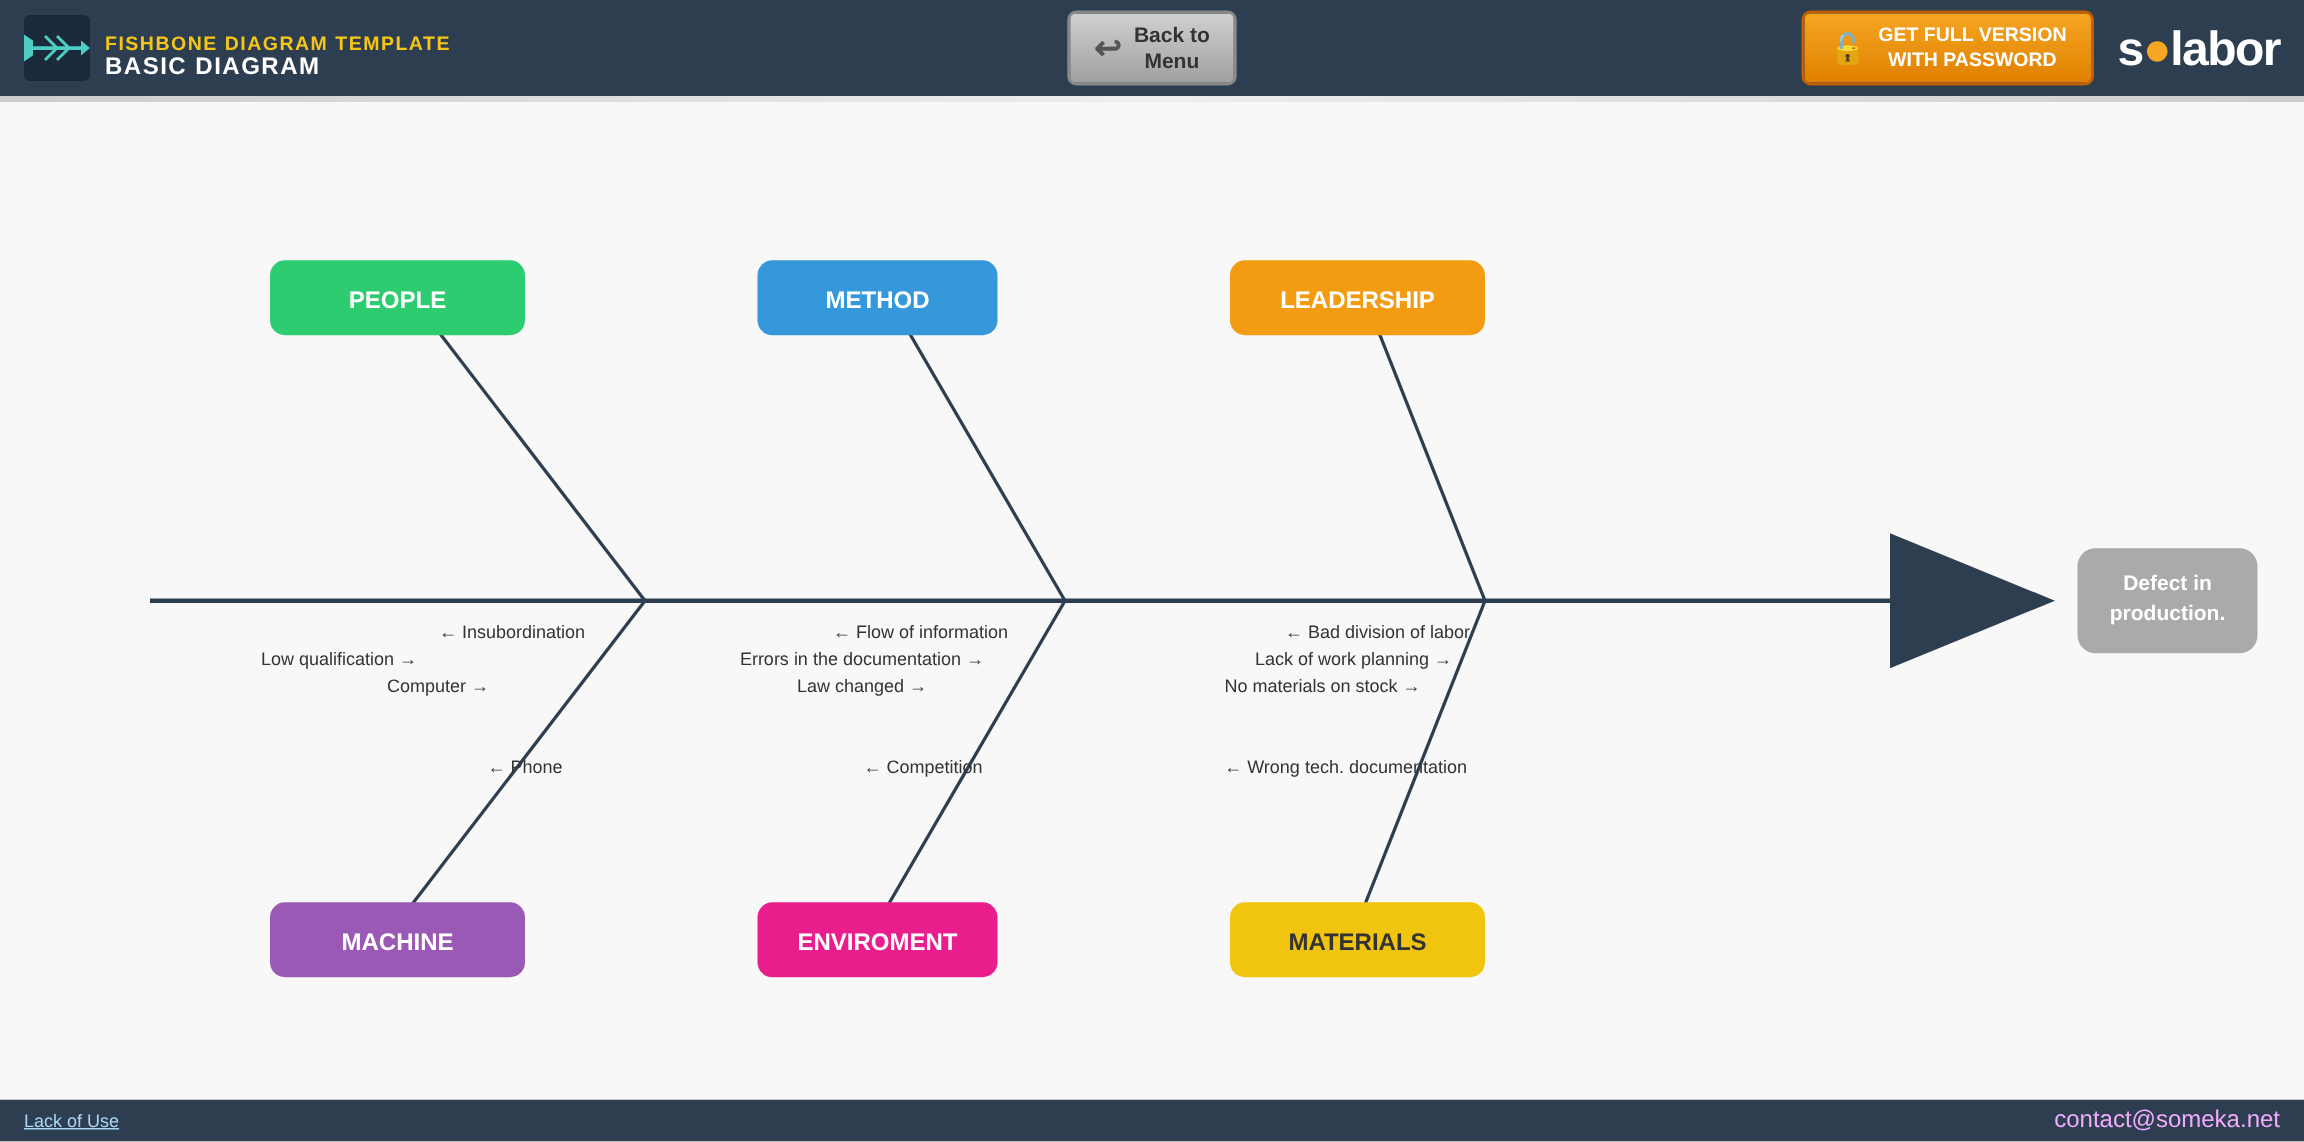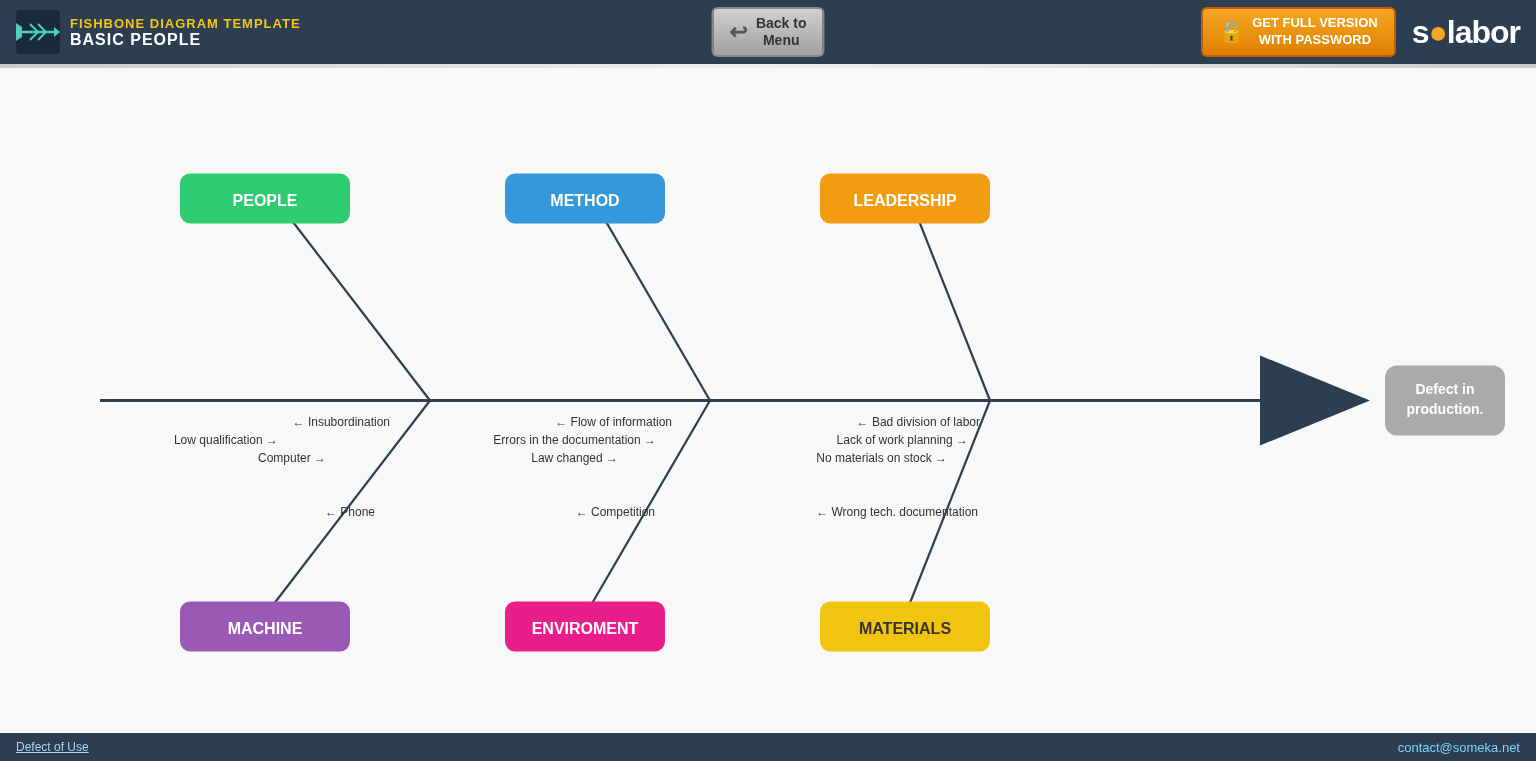--- a/index.html
+++ b/index.html
@@ -10,21 +10,21 @@
       background: #2d3e50;
       height: 64px;
       display: flex;
       align-items: center;
       padding: 0 16px;
       flex-shrink: 0;
       position: relative;
     }
     .header-logo {
       display: flex;
-      align-items: center;
+      align-items: flex-end;
       gap: 10px;
     }
     .fishbone-icon {
       width: 44px;
       height: 44px;
     }
     .header-titles {
       display: flex;
       flex-direction: column;
     }
@@ -120,22 +120,22 @@
       flex-shrink: 0;
       justify-content: space-between;
     }
     .footer-link {
       color: #aad4f5;
       font-size: 12px;
       text-decoration: underline;
       cursor: pointer;
     }
     .footer-email {
-      color: #7dd3fc;
-      font-size: 13px;
+      color: #f0abfc;
+      font-size: 16px;
     }
 
     
     .diagram-svg {
       width: 100%;
       height: 100%;
     }
   </style>
 </head>
 <body>
@@ -151,21 +151,21 @@
       <line x1="22" y1="14" x2="30" y2="22" stroke="#4ecdc4" stroke-width="2"></line>
       <line x1="14" y1="30" x2="22" y2="22" stroke="#4ecdc4" stroke-width="2"></line>
       <line x1="22" y1="30" x2="30" y2="22" stroke="#4ecdc4" stroke-width="2"></line>
 
       <polygon points="38,17 44,22 38,27" fill="#4ecdc4"></polygon>
 
       <polygon points="6,17 0,13 0,31 6,27" fill="#4ecdc4"></polygon>
     </svg>
     <div class="header-titles">
       <span class="header-top-title">FISHBONE DIAGRAM TEMPLATE</span>
-      <span class="header-sub-title">BASIC PEOPLE</span>
+      <span class="header-sub-title">BASIC DIAGRAM</span>
     </div>
   </div>
 
   <div class="header-center">
     <button class="back-btn">
       <span class="back-arrow">↩</span>
       <span style="line-height:1.2; text-align:center;">Back to<br>Menu</span>
     </button>
   </div>
 
@@ -238,15 +238,15 @@
 
     <rect x="820" y="516" width="170" height="50" rx="10" ry="10" fill="#f1c40f"></rect>
     <text x="905" y="548" text-anchor="middle" fill="#333" font-size="16" font-weight="bold">MATERIALS</text>
 
     <text x="978" y="430" text-anchor="end" fill="#333" font-size="12">← Wrong  tech. documentation</text>
 
   </svg>
 </div>
 
 <div class="footer">
-  <span class="footer-link">Defect of Use</span>
+  <span class="footer-link">Lack of Use</span>
   <span class="footer-email">contact@someka.net</span>
 </div>
 
 </body></html>

